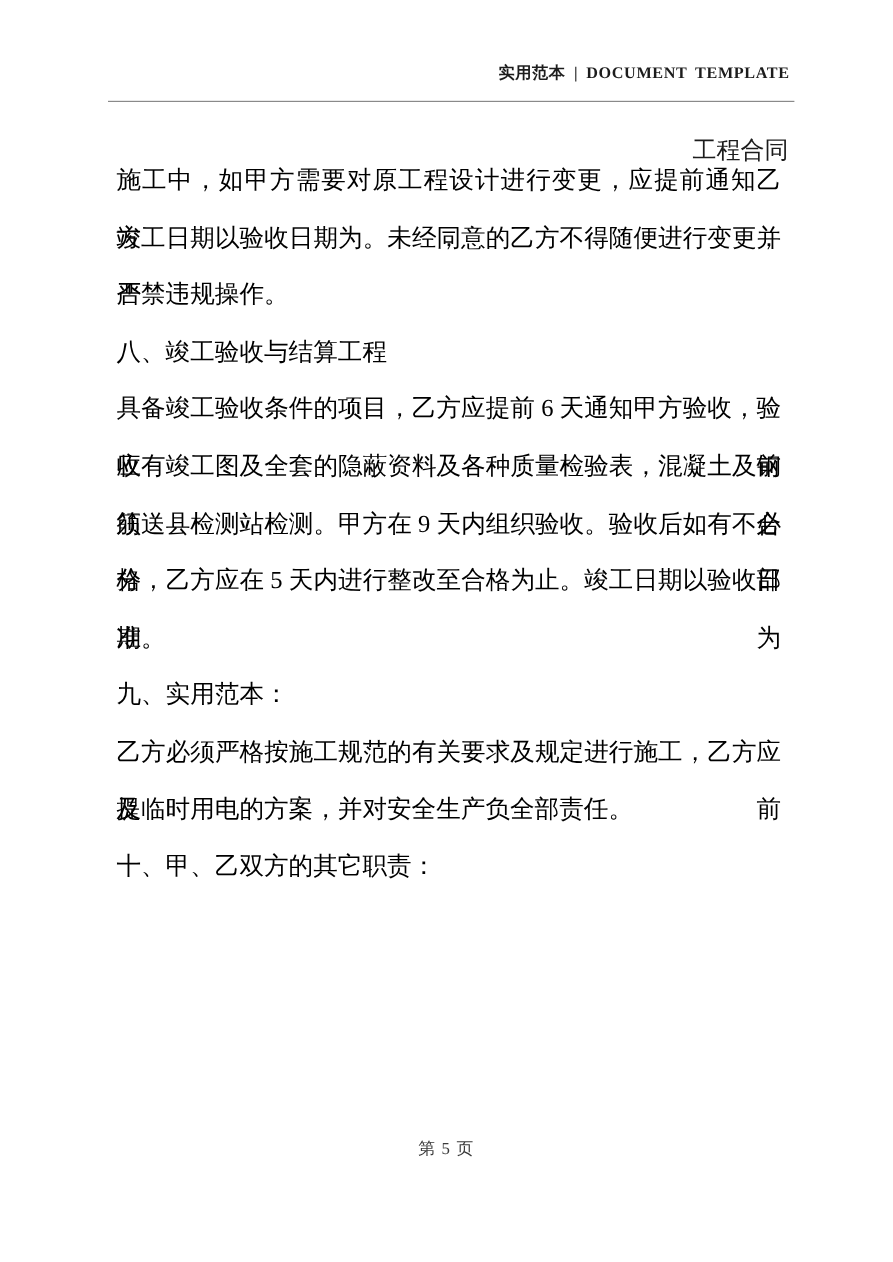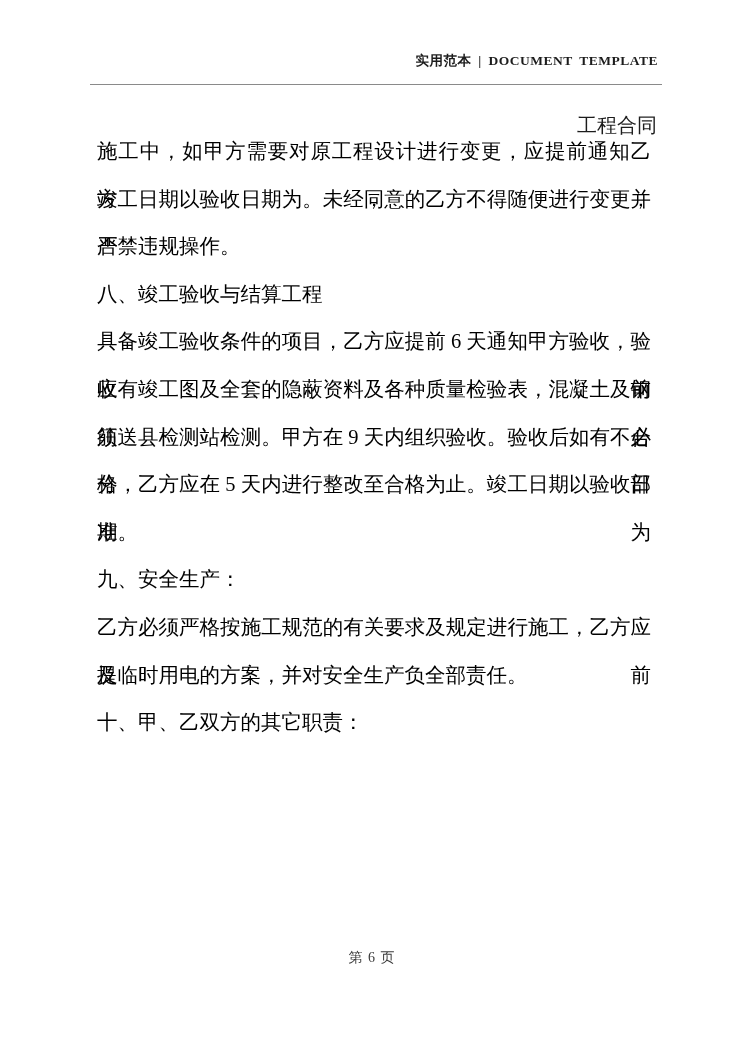--- a/index.html
+++ b/index.html
@@ -92,21 +92,21 @@
   <div class="body-text">
     <div class="line just">施工中，如甲方需要对原工程设计进行变更，应提前通知乙方，并</div>
     <div class="line just">竣工日期以验收日期为。未经同意的乙方不得随便进行变更，否</div>
     <div class="line">严禁违规操作。</div>
     <div class="line">八、竣工验收与结算工程</div>
     <div class="line just">具备竣工验收条件的项目，乙方应提前 6 天通知甲方验收，验收前</div>
     <div class="line just">应有竣工图及全套的隐蔽资料及各种质量检验表，混凝土及钢筋必</div>
     <div class="line just">须送县检测站检测。甲方在 9 天内组织验收。验收后如有不合格部</div>
     <div class="line just">分，乙方应在 5 天内进行整改至合格为止。竣工日期以验收日期为</div>
     <div class="line">准。</div>
-    <div class="line">九、安全生产：</div>
+    <div class="line">九、实用范本：</div>
     <div class="line just">乙方必须严格按施工规范的有关要求及规定进行施工，乙方应提前</div>
     <div class="line">及临时用电的方案，并对安全生产负全部责任。</div>
     <div class="line">十、甲、乙双方的其它职责：</div>
   </div>
 
-  <div class="footer">第 6 页</div>
+  <div class="footer">第 5 页</div>
 
 </div>
 
 </body></html>

